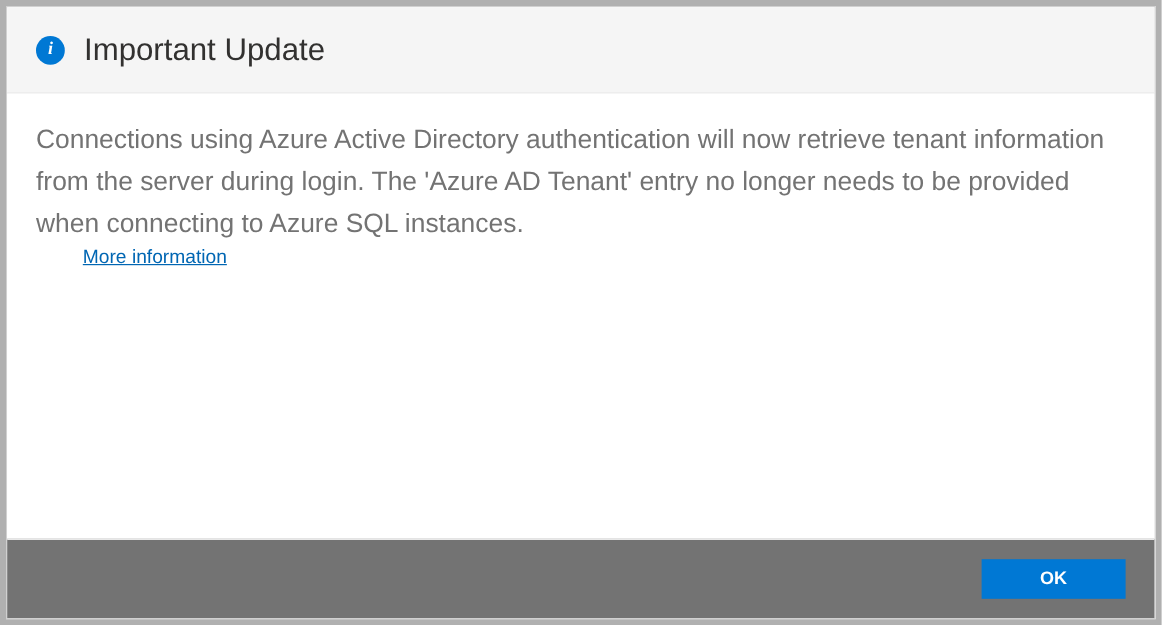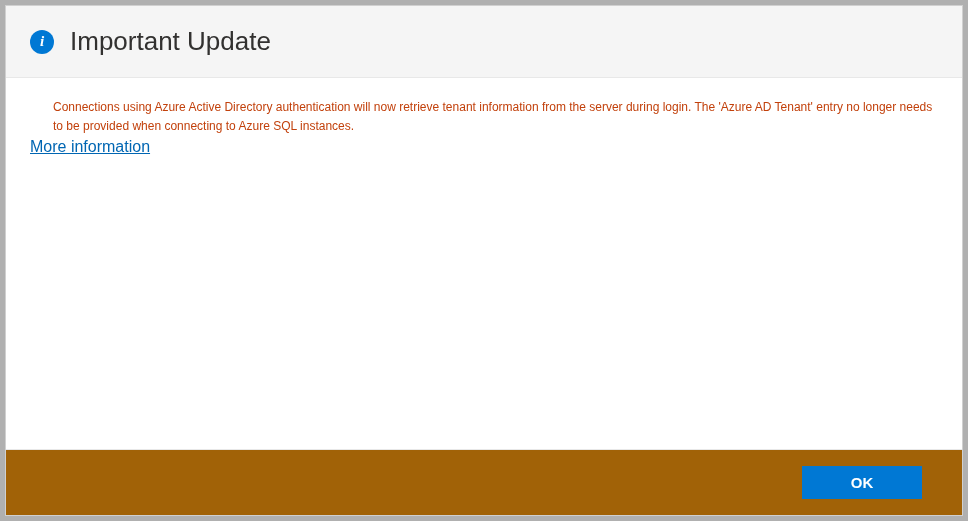--- a/index.html
+++ b/index.html
@@ -51,37 +51,37 @@
       font-size: 26px;
       font-weight: 400;
       color: #323130;
     }
     .body {
       flex: 1;
       padding: 20px 24px;
       background: #ffffff;
     }
     .message {
-      font-size: 12px;
+      font-size: 22px;
       line-height: 1.6;
-      color: #c2410c;
+      color: #737373;
       font-weight: 400;
-      margin-left: 23px;
     }
     .link {
       display: inline-block;
       font-size: 16px;
       color: #0066b3;
       text-decoration: underline;
       margin-top: 2px;
       cursor: pointer;
+      margin-left: 39px;
     }
     .footer {
-      background: #a16207;
-      padding: 16px 40px;
+      background: #737373;
+      padding: 16px 24px;
       display: flex;
       justify-content: flex-end;
       border-top: 1px solid #e8e8e8;
     }
     .ok-button {
       background: #0078d4;
       color: #ffffff;
       border: none;
       padding: 8px 36px;
       font-size: 15px;

